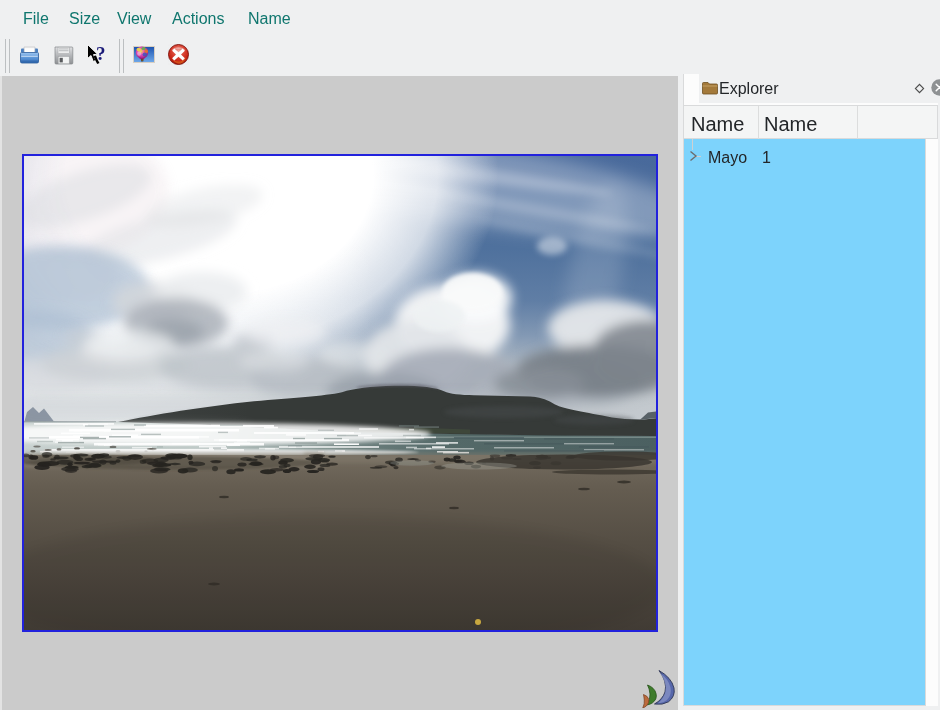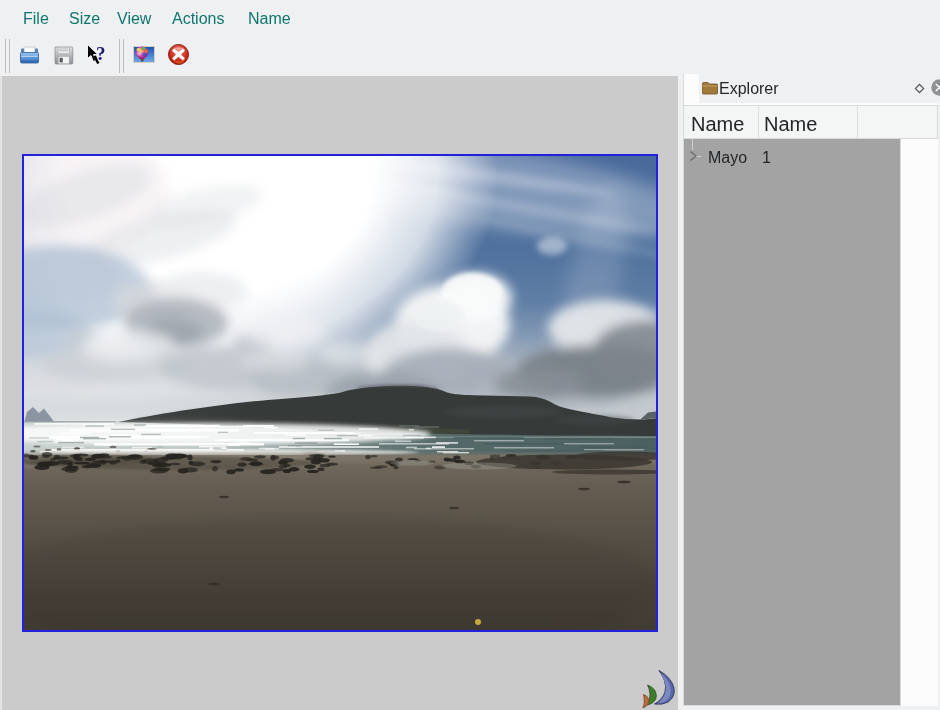--- a/index.html
+++ b/index.html
@@ -13,22 +13,22 @@
   border-left:1px solid #bcbfc1; border-right:1px solid #bcbfc1; }
 #mainarea { position:absolute; left:0; top:76px; width:678px; height:634px;
   background:#cbcbcb; border-left:2px solid #e3e3e3; }
 #photo { position:absolute; left:22px; top:154px; width:636px; height:478px;
   border:2px solid #2222dd; }
 #dock { position:absolute; left:683px; top:74px; width:255px; height:632px; background:#fcfcfc; }
 #docktitle { position:absolute; left:683px; top:74px; width:255px; height:29px;
   background:#eff0f1; font-size:16px; color:#232629;margin-left:16px; }
 #dockheader { position:absolute; left:683px; top:105px; width:255px; height:34px;
   background:#f4f5f5; border:1px solid #d9dadb; border-left:none; font-size:20px; color:#232629; }
-#dockbody { position:absolute; left:683px; top:139px; width:218px; height:567px;
-  background:#a3a3a3; border-right:1px solid #d9dadb; border-bottom:1px solid #d9dadb;
+#dockbody { position:absolute; left:683px; top:139px; width:243px; height:567px;
+  background:#7dd3fc; border-right:1px solid #d9dadb; border-bottom:1px solid #d9dadb;
   font-size:16px; color:#232629; }
 .colsep { position:absolute; top:0; width:1px; height:33px; background:#dcdddd; }
 </style>
 </head>
 <body>
 <div id="menubar">
   <span style="left:11px">File</span>
   <span style="left:57px">Size</span>
   <span style="left:105px">View</span>
   <span style="left:160px">Actions</span>

